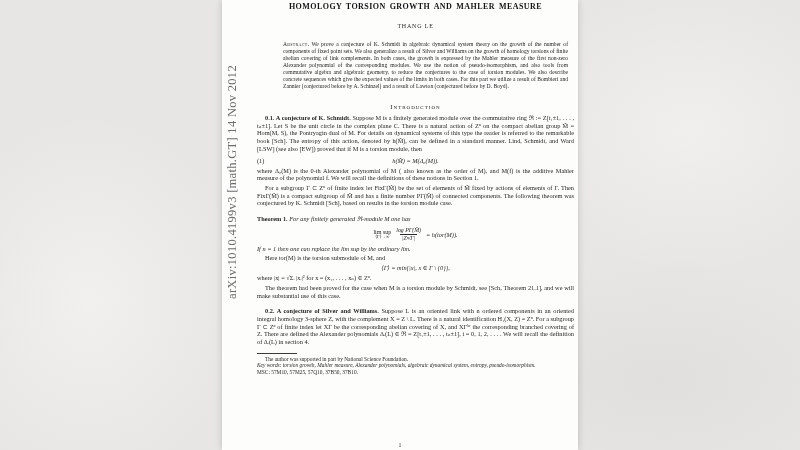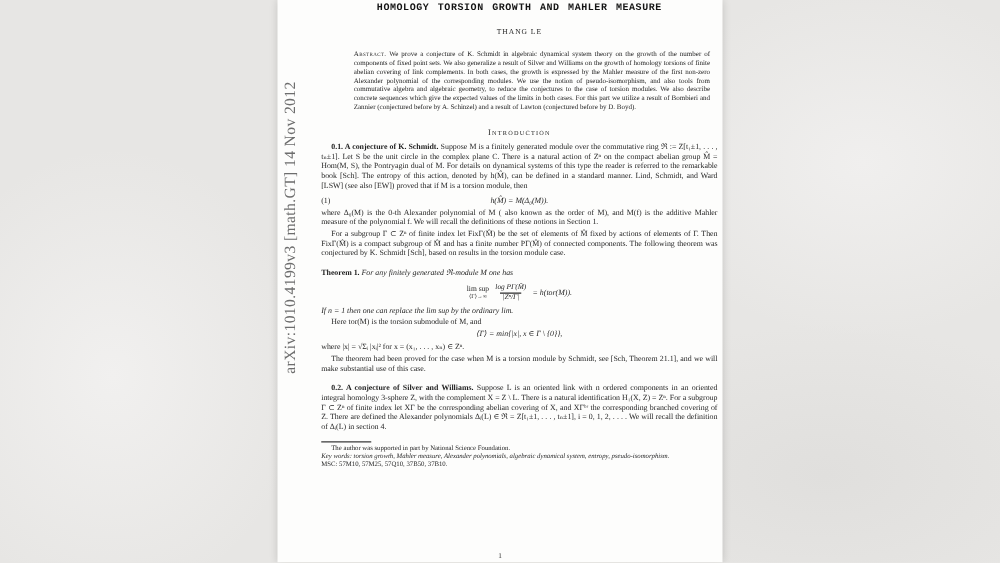--- a/index.html
+++ b/index.html
@@ -27,21 +27,21 @@
     width:262px; height:15px;
     font-size:12.5px; color:#6d6d6d; letter-spacing:0.3px;
     white-space:nowrap; text-align:center;
   }
 
   .content { position:absolute; left:35px; right:4px; top:0; }
 
   .title {
     margin-top:2px; text-align:center;
     font-size:8px; font-weight:bold; letter-spacing:0.45px;
-    color:#151515; word-spacing:1.5px;font-family:Liberation Mono, monospace;
+    color:#151515; word-spacing:1.5px;
   }
   .author {
     margin-top:12px; text-align:center;
     font-size:6px; letter-spacing:0.8px; color:#2a2a2a;
   }
 
   .abstract {
     margin:12px 6px 0 26px;
     font-size:5.6px; line-height:7px; text-align:justify; color:#242424;
   }

